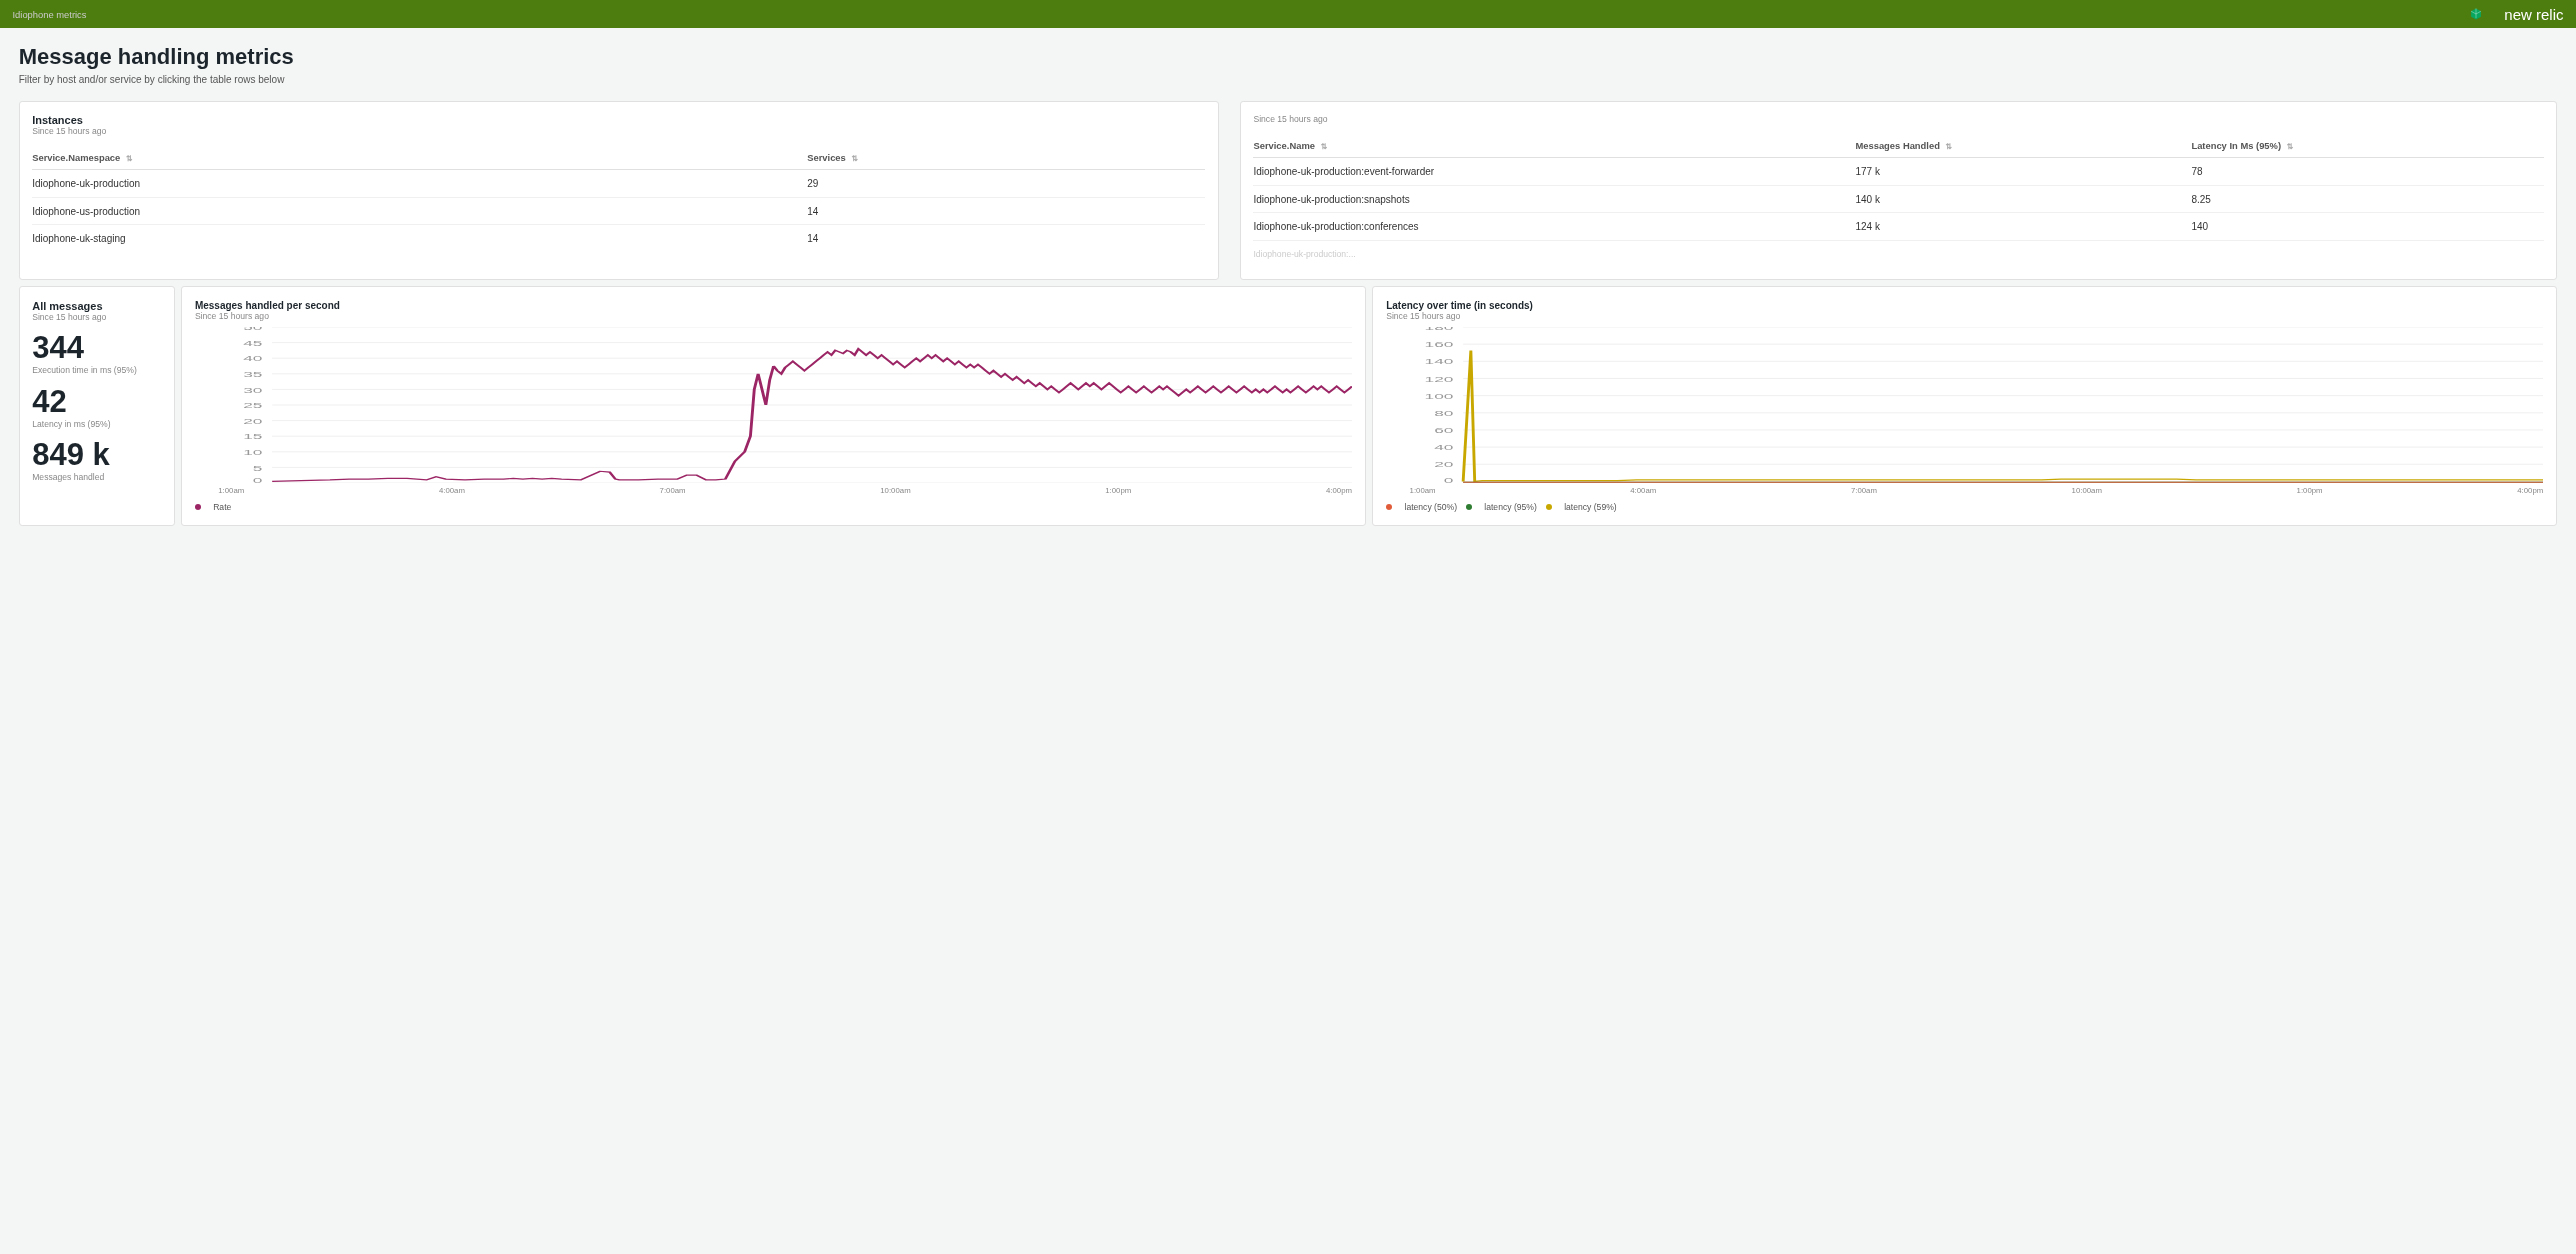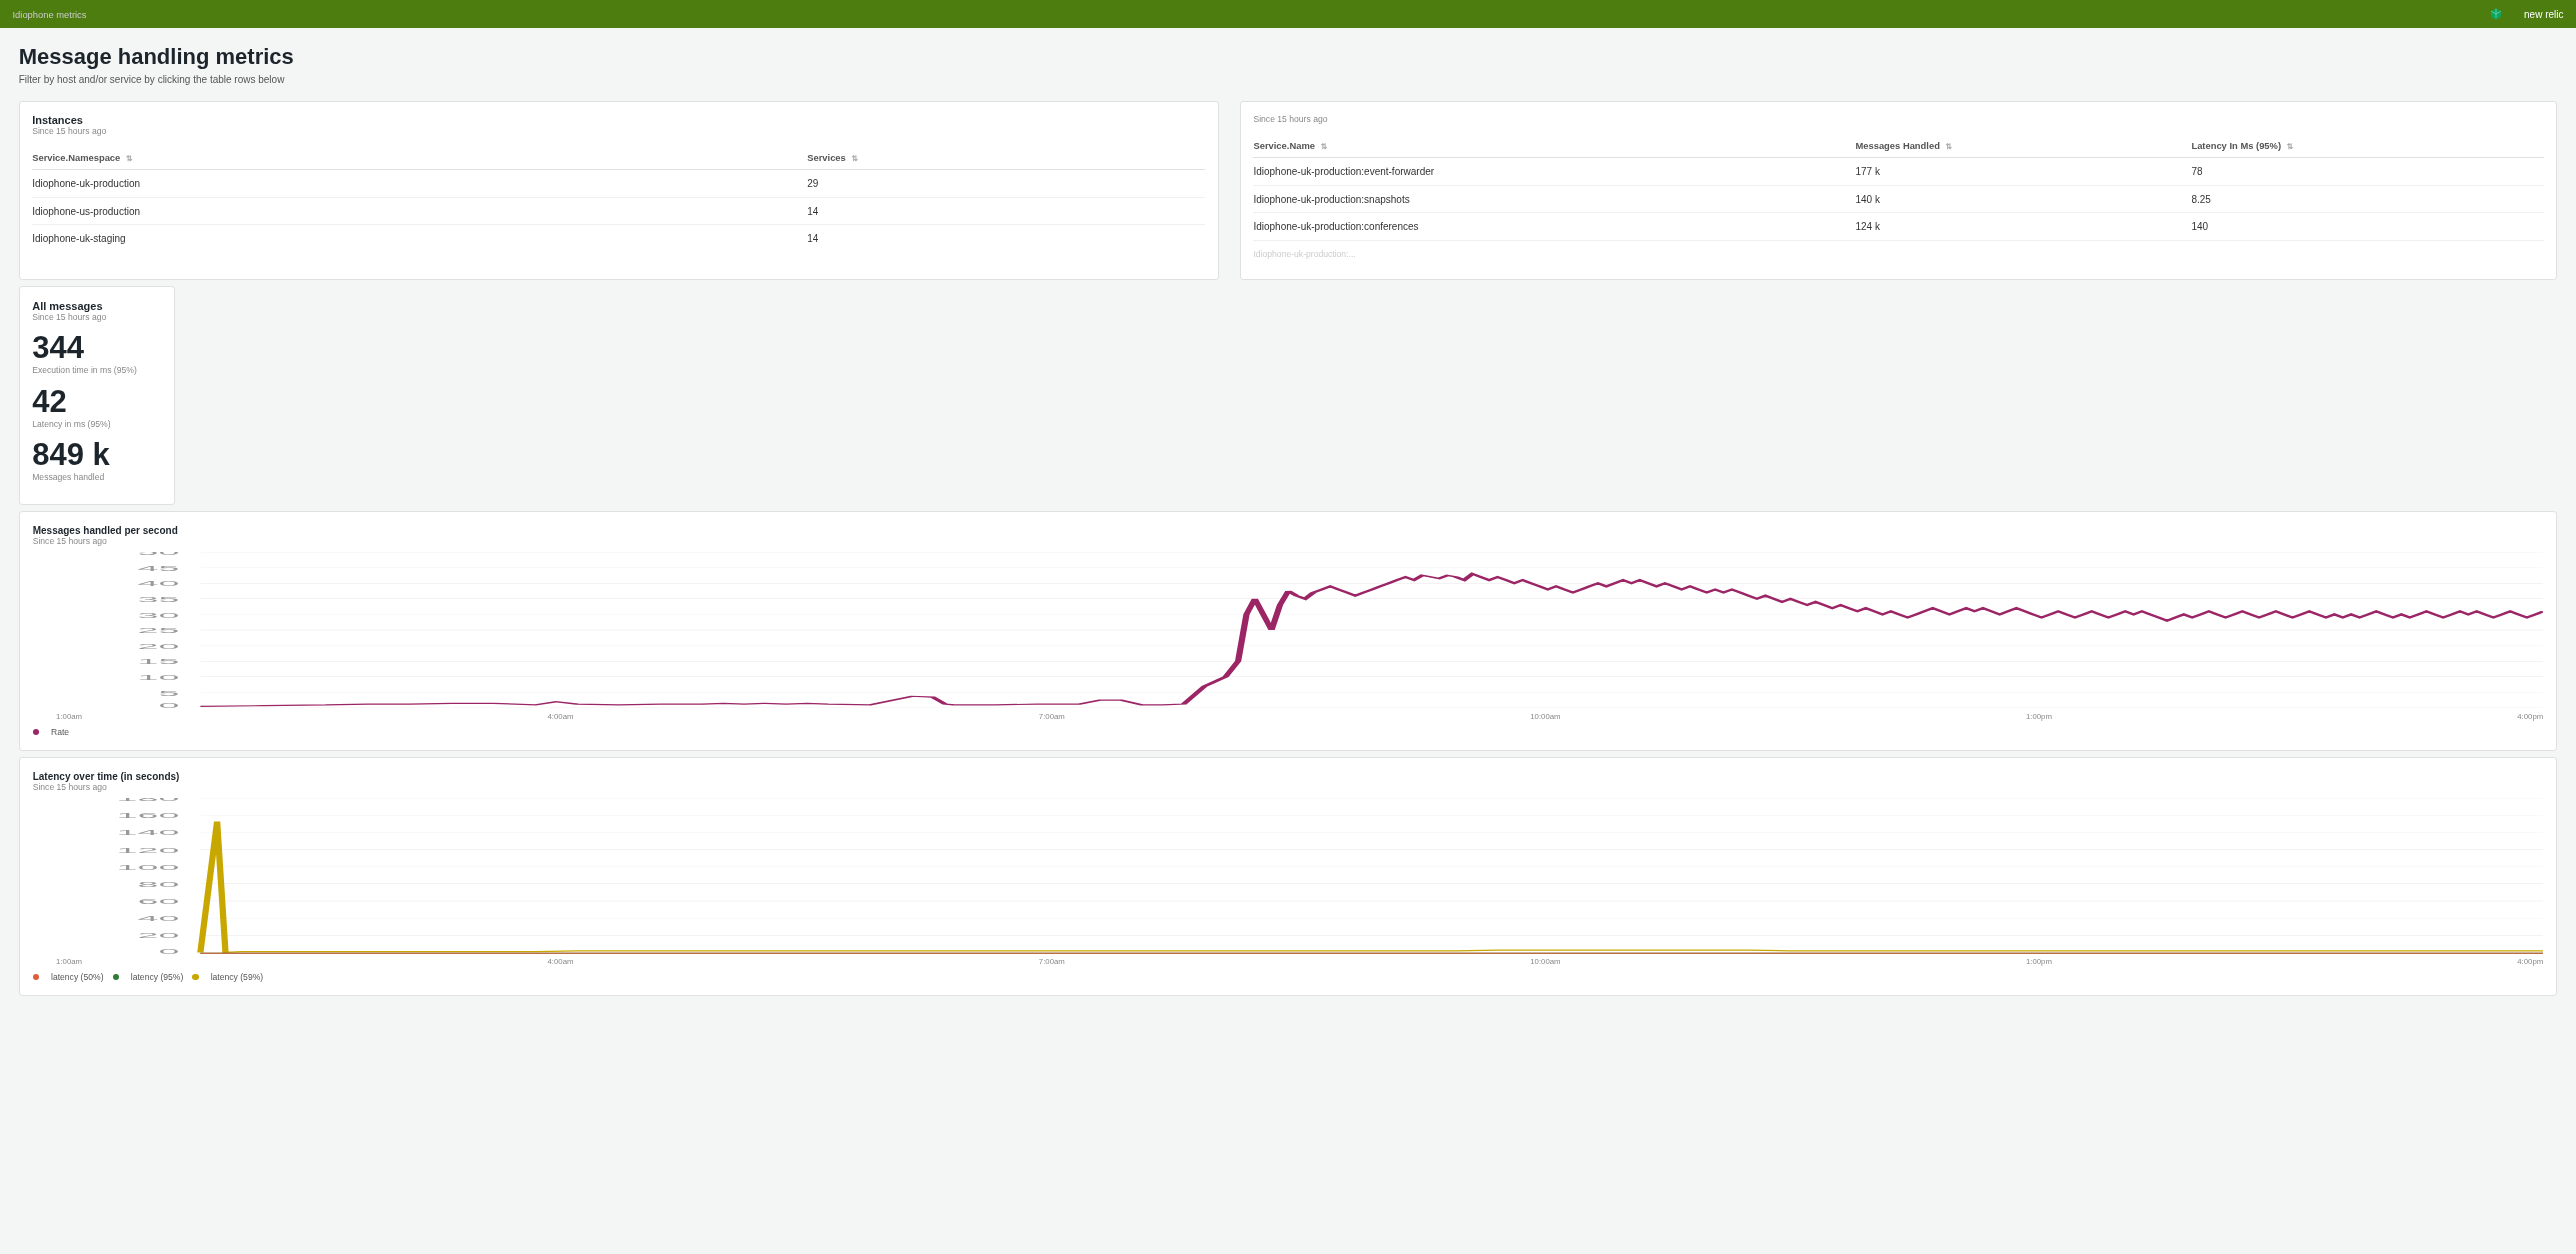--- a/index.html
+++ b/index.html
@@ -9,21 +9,21 @@
       background: #4d7c0f;
       color: #fff;
       display: flex;
       align-items: center;
       justify-content: space-between;
       padding: 0 12.5px;
       height: 28px;
       font-size: 9.4px;
     }
     .top-bar-title { font-size: 9.4px; color: #ccc; }
-    .new-relic-logo { display: flex; align-items: center; gap: 21px; font-size: 10px; color: #fff; }
+    .new-relic-logo { display: flex; align-items: center; gap: 21px; font-size: 15px; color: #fff; }
     .new-relic-logo svg { width: 14px; height: 14px; }
 
     .page-content { padding: 15.6px 18.7px; }
     .page-main-title { font-size: 22px; font-weight: 700; color: #1d252c; margin-bottom: 4.7px; }
     .page-subtitle { font-size: 10px; color: #555; margin-bottom: 15.6px; }
 
     .top-panels { display: flex; gap: 15px; margin-bottom: 0; }
 
     .panel {
       background: #fff;
@@ -52,21 +52,21 @@
       color: #555;
       font-weight: 600;
       padding: 6.2px 9.4px 6.2px 0;
       border-bottom: 0.8px solid #e0e0e0;
     }
     thead th .sort-icon { color: #aaa; margin-left: 3.1px; font-size: 7.8px; }
     tbody tr { border-bottom: 0.8px solid #f0f0f0; }
     tbody tr:last-child { border-bottom: none; }
     tbody td { padding: 7.8px 9.4px 7.8px 0; font-size: 10px; color: #333; }
 
-    .bottom-panels { display: flex; gap: 6.2px; margin-top: 6.2px; flex-direction: column; }
+    .bottom-panels { display: flex; gap: 6.2px; margin-top: 6.2px; }
 
     .all-messages-panel {
       width: 156px;
       flex-shrink: 0;
       background: #fff;
       border: 0.8px solid #e0e0e0;
       border-radius: 3.1px;
       padding: 12.5px;
     }
 

